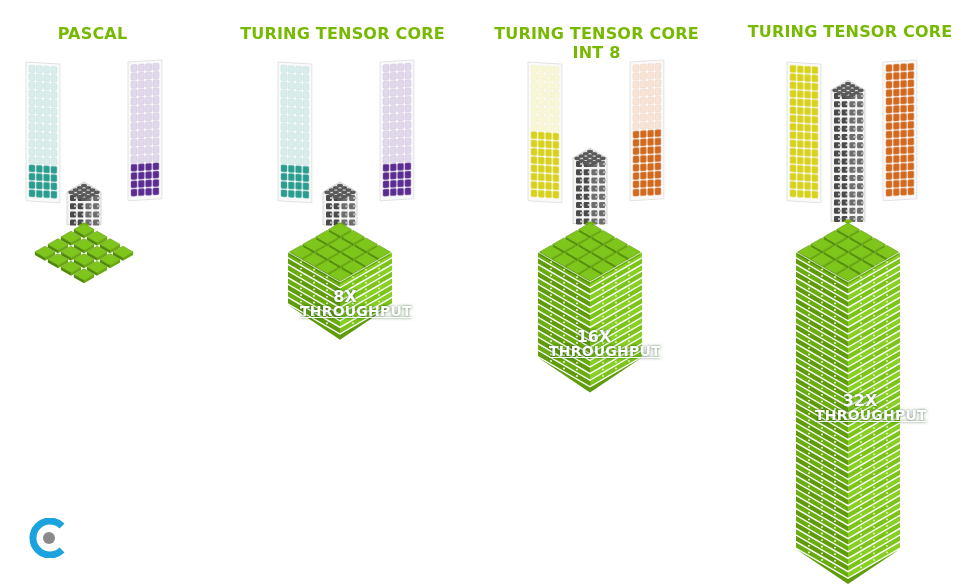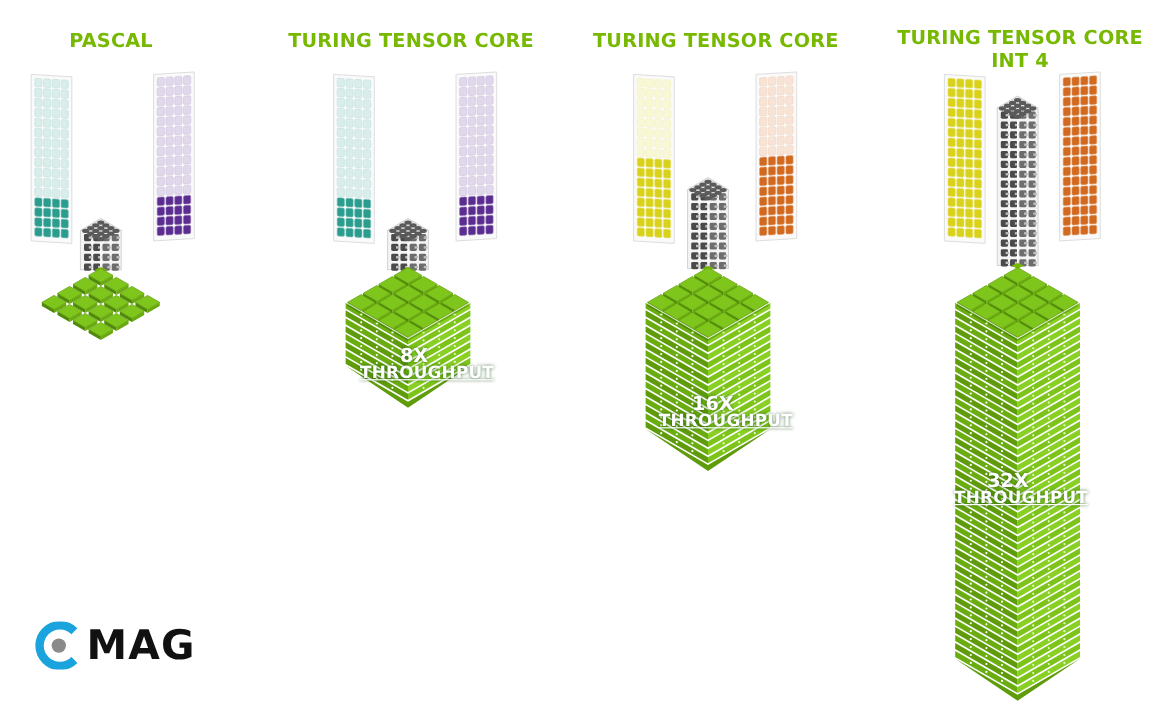--- a/index.html
+++ b/index.html
@@ -574,20 +574,21 @@
   </svg>
   <div class="label" style="left:60px;width:90px;top:288px;">
     <span class="big">8X</span>
     <span class="small">THROUGHPUT</span>
   </div>
 </div>
 
 <div class="panel" style="left:494px;width:205px;">
   <div class="title" style="top:24px;">
     <div>TURING TENSOR CORE</div>
+    <div>INT 8</div>
   </div>
   <svg class="stage" width="205" height="440" viewBox="0 0 205 440">
     <g id="p3-ma" transform="translate(34,62) skewY(3.4379999999999993)">
         <rect x="0" y="0" width="33.9" height="138.8" fill="#fafafa" stroke="#dcdcdc" stroke-width="0.8"></rect>
         <rect x="3" y="3" width="6" height="7" rx="1.2" fill="rgb(248,247,214)" stroke="rgb(244,242,186)" stroke-width="0.5"></rect>
         <rect x="10.3" y="3" width="6" height="7" rx="1.2" fill="rgb(248,247,214)" stroke="rgb(244,242,186)" stroke-width="0.5"></rect>
         <rect x="17.6" y="3" width="6" height="7" rx="1.2" fill="rgb(248,247,214)" stroke="rgb(244,242,186)" stroke-width="0.5"></rect>
         <rect x="24.9" y="3" width="6" height="7" rx="1.2" fill="rgb(248,247,214)" stroke="rgb(244,242,186)" stroke-width="0.5"></rect>
         <rect x="3" y="11.3" width="6" height="7" rx="1.2" fill="rgb(248,247,214)" stroke="rgb(244,242,186)" stroke-width="0.5"></rect>
         <rect x="10.3" y="11.3" width="6" height="7" rx="1.2" fill="rgb(248,247,214)" stroke="rgb(244,242,186)" stroke-width="0.5"></rect>
@@ -986,21 +987,20 @@
   </svg>
   <div class="label" style="left:55px;width:90px;top:328px;">
     <span class="big">16X</span>
     <span class="small">THROUGHPUT</span>
   </div>
 </div>
 
 <div class="panel" style="left:745px;width:210px;">
   <div class="title" style="top:22px;">
     <div>TURING TENSOR CORE</div>
-    <div>INT 4</div>
   </div>
   <svg class="stage" width="210" height="585" viewBox="0 0 210 585">
     <g id="p4-ma" transform="translate(42,62) skewY(3.4379999999999993)">
         <rect x="0" y="0" width="33.9" height="138.8" fill="#fafafa" stroke="#dcdcdc" stroke-width="0.8"></rect>
         <rect x="3" y="3" width="6" height="7" rx="1.2" fill="#d9d21a" stroke="rgb(228,224,95)" stroke-width="0.5"></rect>
         <rect x="10.3" y="3" width="6" height="7" rx="1.2" fill="#d9d21a" stroke="rgb(228,224,95)" stroke-width="0.5"></rect>
         <rect x="17.6" y="3" width="6" height="7" rx="1.2" fill="#d9d21a" stroke="rgb(228,224,95)" stroke-width="0.5"></rect>
         <rect x="24.9" y="3" width="6" height="7" rx="1.2" fill="#d9d21a" stroke="rgb(228,224,95)" stroke-width="0.5"></rect>
         <rect x="3" y="11.3" width="6" height="7" rx="1.2" fill="#d9d21a" stroke="rgb(228,224,95)" stroke-width="0.5"></rect>
         <rect x="10.3" y="11.3" width="6" height="7" rx="1.2" fill="#d9d21a" stroke="rgb(228,224,95)" stroke-width="0.5"></rect>
@@ -1686,25 +1686,24 @@
         <path d="M140.44,259.5 L129,266.1 L129,269.1 L140.44,262.5 Z" fill="#68a90e"></path>
         <path d="M116,260.4 L127.44,267 L116,273.6 L104.56,267 Z" fill="#7fc61c" stroke="#5e9c08" stroke-width="0.6"></path>
         <path d="M104.56,267 L116,273.6 L116,276.6 L104.56,270 Z" fill="#4f8a06"></path>
         <path d="M127.44,267 L116,273.6 L116,276.6 L127.44,270 Z" fill="#68a90e"></path>
         <path d="M103,267.9 L114.44,274.5 L103,281.1 L91.56,274.5 Z" fill="#7fc61c" stroke="#5e9c08" stroke-width="0.6"></path>
         <path d="M91.56,274.5 L103,281.1 L103,284.1 L91.56,277.5 Z" fill="#4f8a06"></path>
         <path d="M114.44,274.5 L103,281.1 L103,284.1 L114.44,277.5 Z" fill="#68a90e"></path>
         <path d="M51,252 L103,282 L155,252" fill="none" stroke="#ffffff" stroke-width="0.9" opacity="0.85"></path>
       </g>
   </svg>
-  <div class="label" style="left:50px;width:90px;top:392px;">
+  <div class="label" style="left:70px;width:90px;top:392px;">
     <span class="big">32X</span>
     <span class="small">THROUGHPUT</span>
   </div>
 </div>
 
 <div class="logo">
   <svg width="40" height="40" viewBox="0 0 40 40">
     <path id="logo-arc" d="M34 8 A17 17 0 1 0 34 32" fill="none" stroke="#1ba3dd" stroke-width="7" stroke-linecap="butt"></path>
     <circle id="logo-dot" cx="21" cy="20" r="6" fill="#8a8a8a"></circle>
   </svg>
-  <span class="logo-text">MAG</span>
 </div>
 
 </body></html>

